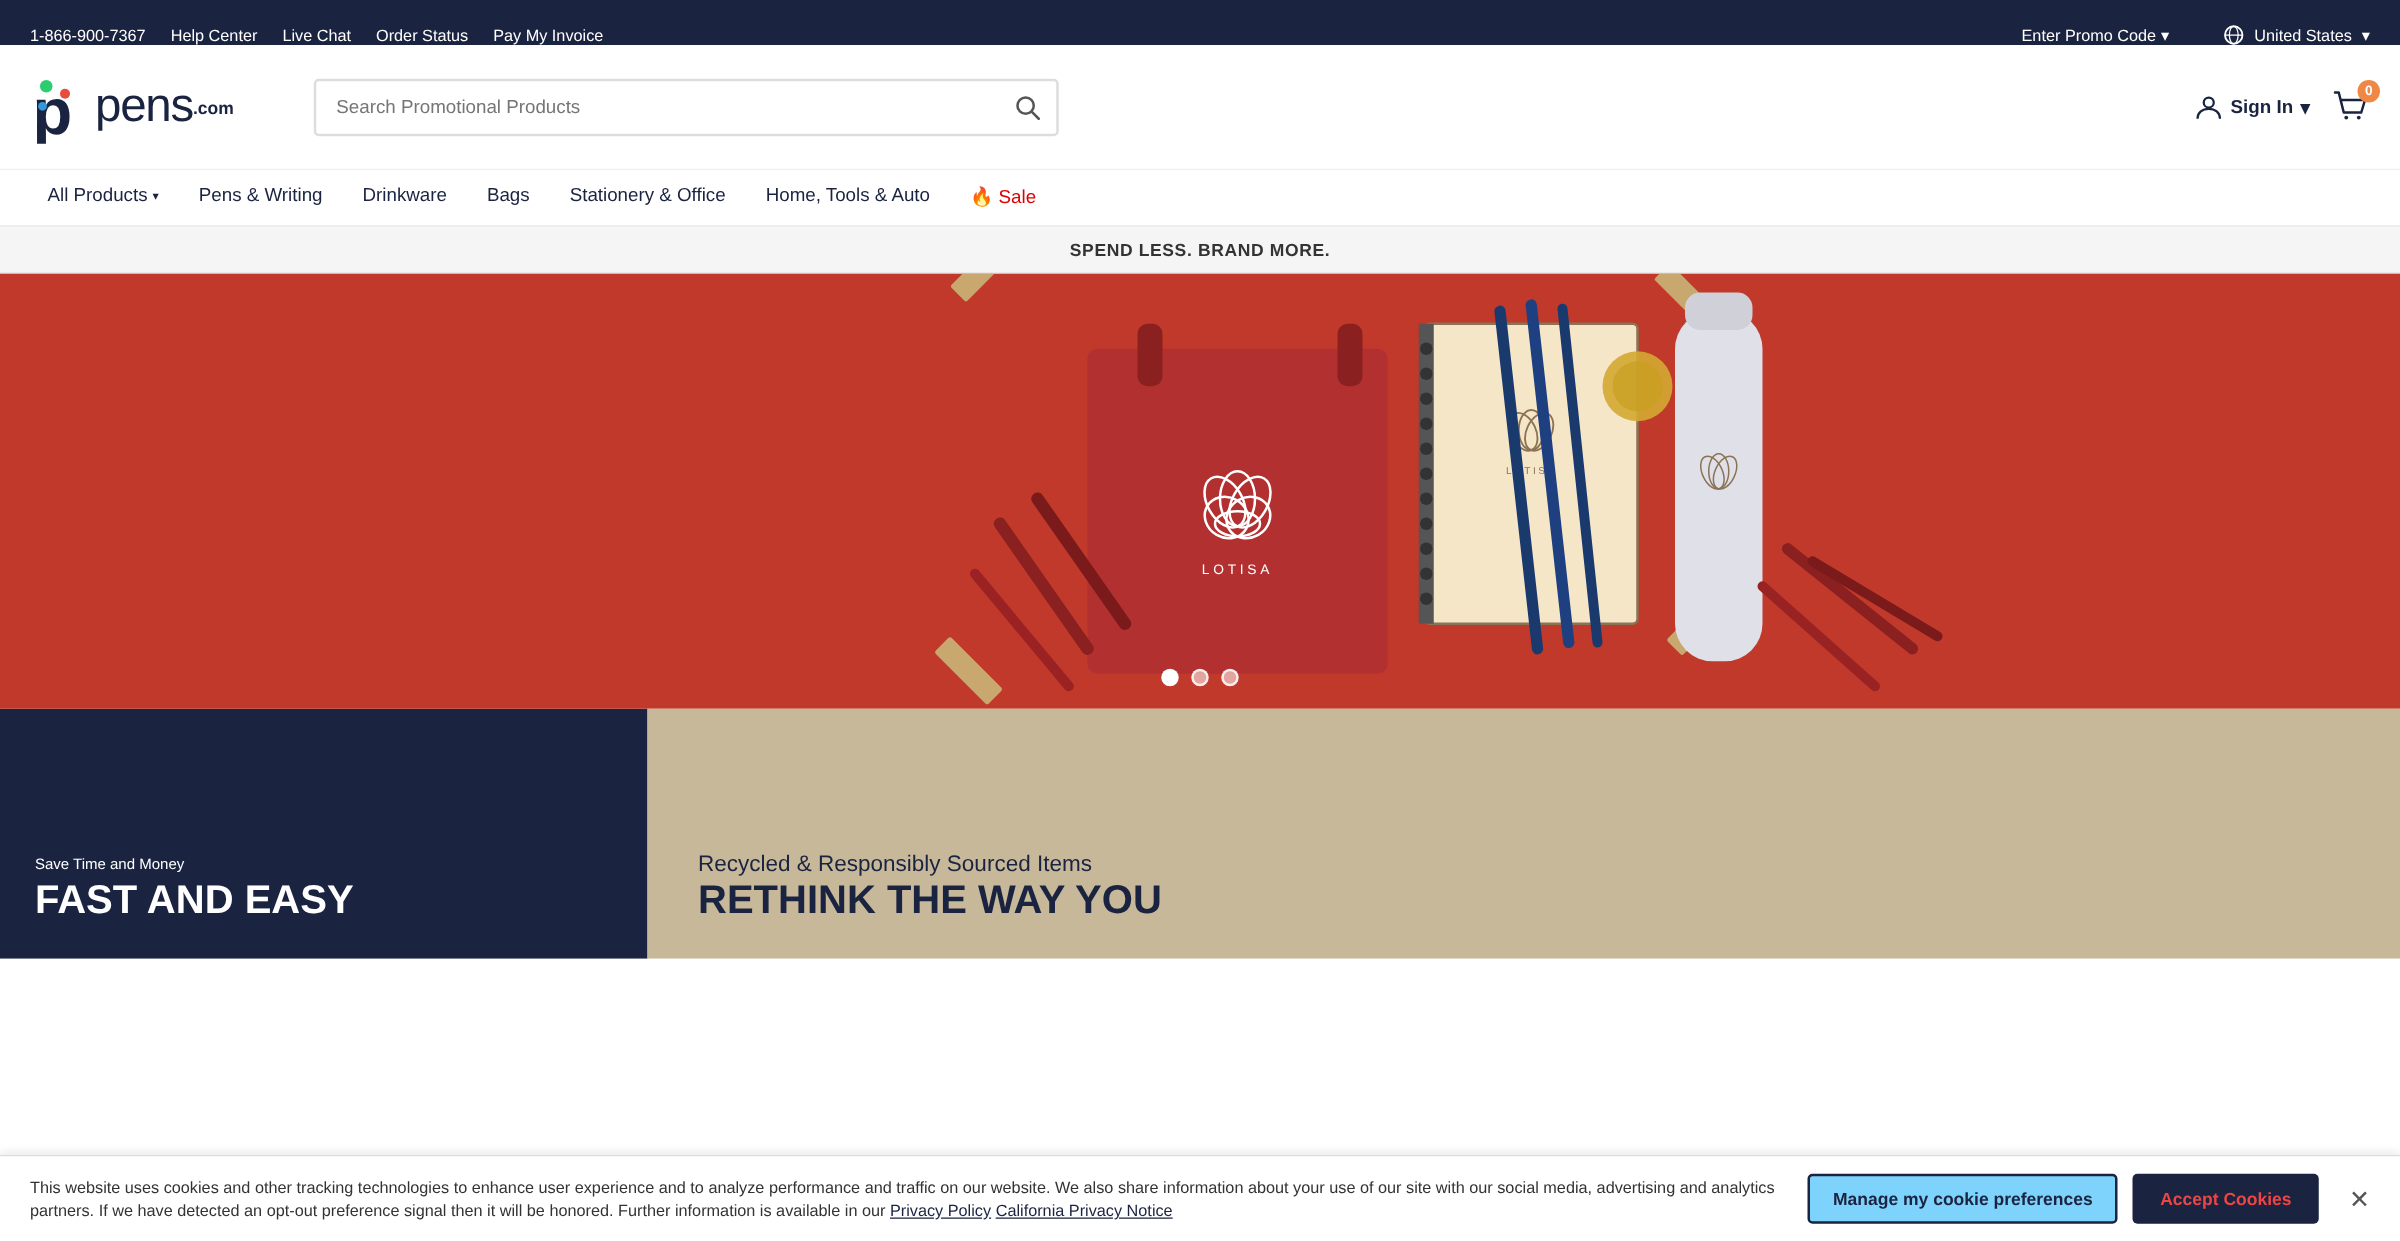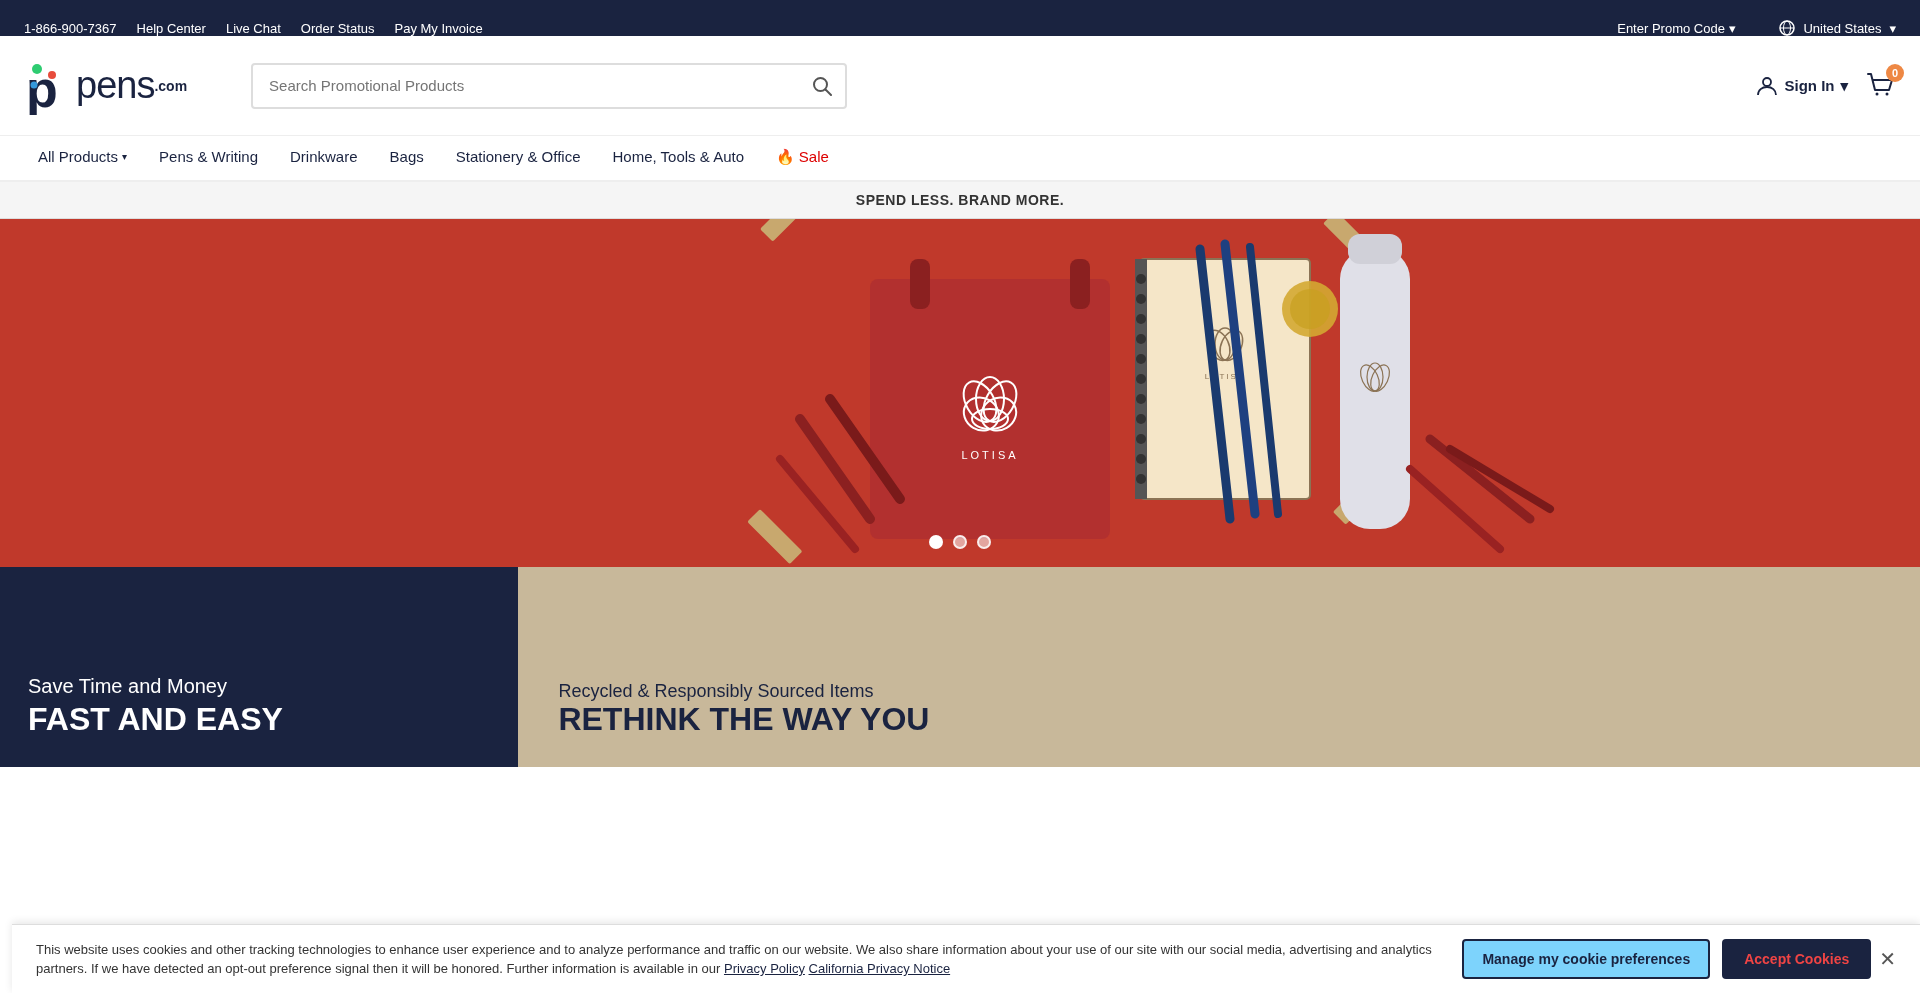--- a/index.html
+++ b/index.html
@@ -238,50 +238,50 @@
     }
     .card-left {
       flex: 0 0 27%;
       background: #1a2340;
       color: #fff;
       padding: 30px 28px;
       display: flex;
       flex-direction: column;
       justify-content: flex-end;
     }
-    .card-left-tagline { font-size: 20px; font-weight: 400; margin-bottom: 4px; }
+    .card-left-tagline { font-size: 12px; font-weight: 400; margin-bottom: 4px; }
     .card-left-title { font-size: 32px; font-weight: 700; text-transform: uppercase; line-height: 1.1; }
 
     .card-right {
       flex: 1;
       background: #c8b89a;
       color: #1a2340;
       padding: 30px 40px;
       display: flex;
       flex-direction: column;
       justify-content: flex-end;
       position: relative;
       overflow: hidden;
     }
     .card-right-tagline { font-size: 18px; font-weight: 500; z-index: 2; position: relative; }
     .card-right-title { font-size: 32px; font-weight: 900; text-transform: uppercase; line-height: 1.1; z-index: 2; position: relative; }
 
     
     .cookie-banner {
       position: fixed;
       bottom: 0;
-      left: 12px;
+      left: 0;
       right: 0;
       background: #fff;
       border-top: 1px solid #ddd;
       padding: 14px 24px;
       display: flex;
       align-items: center;
       justify-content: space-between;
-      gap: 8px;
+      gap: 24px;
       z-index: 1000;
       box-shadow: 0 -2px 8px rgba(0,0,0,0.1);
     }
     .cookie-text { font-size: 13px; color: #333; flex: 1; line-height: 1.5; }
     .cookie-text a { color: #1a2340; }
     .cookie-actions { display: flex; align-items: center; gap: 12px; flex-shrink: 0; }
     .manage-prefs-btn {
       background: #7dd3fc;
       border: 2px solid #1a2340;
       color: #1a2340;

